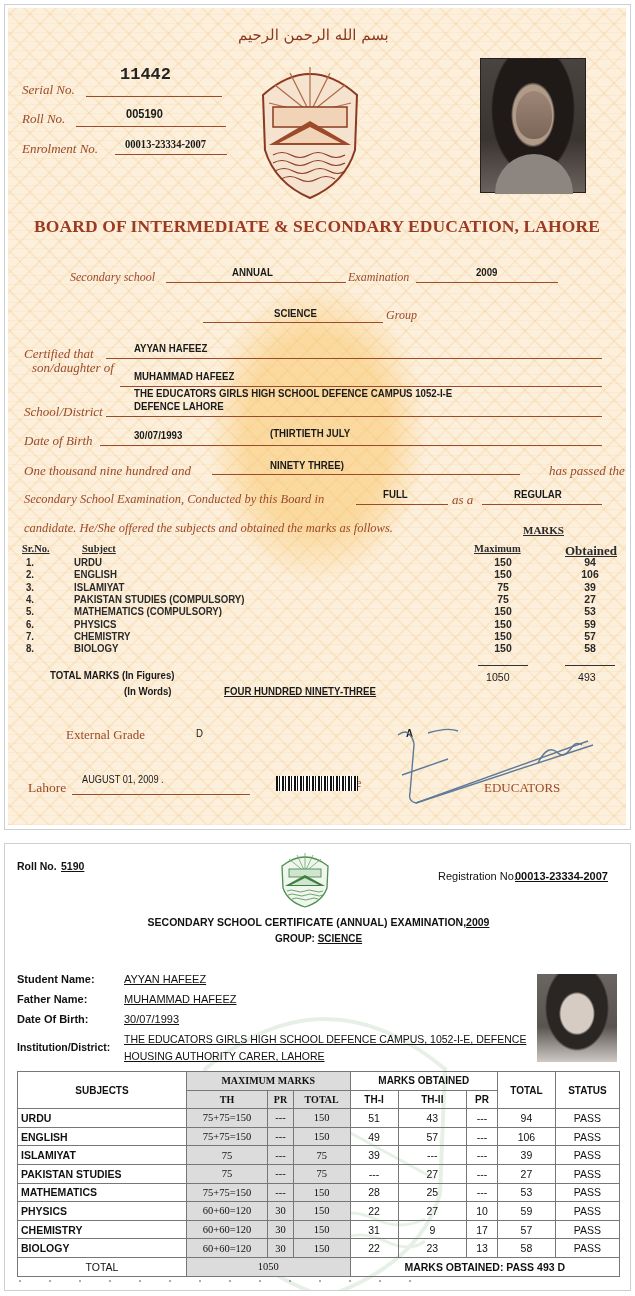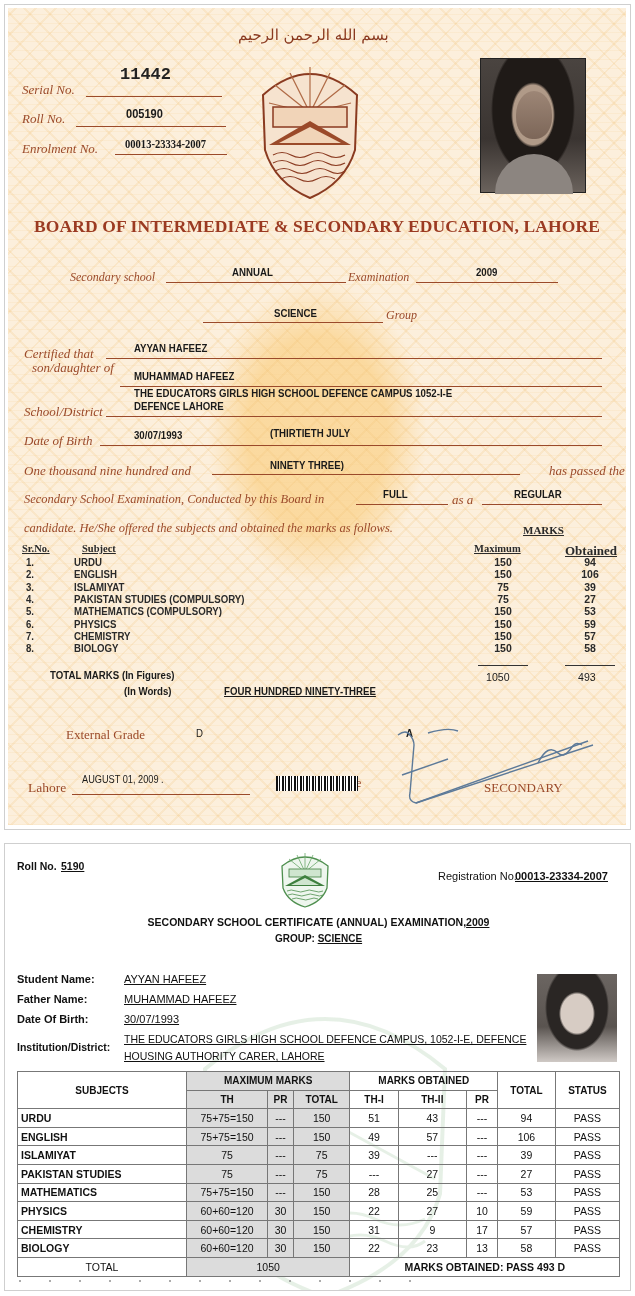--- a/index.html
+++ b/index.html
@@ -77,21 +77,21 @@
       linear-gradient(180deg, #6b6561 0%, #5a5450 60%, #cfc9c5 100%);
   }
   table.results {
     position: absolute; left: 12px; top: 528px; width: 603px;
     border-collapse: collapse; table-layout: fixed; font-size: 10.5px;
   }
   .card table.results { top: 528px; }
   table.results td, table.results th { border: 1px solid #777; height: 18.6px; text-align: center; padding: 0 2px; }
   table.results th { font-weight: bold; font-size: 10px; }
   table.results td.subj { text-align: left; font-weight: bold; padding-left: 3px; }
-  table.results .shade { background: #dcdcdc; }
+  table.results .shade { background: #dcdcdc; font-family: Liberation Serif, serif; }
   table.results th.shade { background: #dcdcdc; }
   .footer-line { position: absolute; left: 14px; top: 436px; width: 420px; height: 2px;
     background: repeating-linear-gradient(90deg, #888 0 2px, transparent 2px 30px); opacity: 0.7; }
 </style>
 </head>
 <body>
 
 <div class="cert-frame"></div>
 <div class="cert">
 
@@ -260,21 +260,21 @@
 
   <svg class="signature" viewBox="0 0 210 100">
     <g fill="none" stroke="#5d7a99" stroke-width="1.4">
       <path d="M10 12 q8 -6 12 0 q4 5 4 10 L22 70 q-2 8 6 10 L200 18"></path>
       <path d="M28 80 L205 22"></path>
       <path d="M14 52 L60 36"></path>
       <path d="M40 10 Q60 4 70 8"></path>
       <path d="M150 40 q10 -20 20 -10 q6 6 14 -6 q4 -6 10 -2"></path>
     </g>
   </svg>
-  <div class="serif-lbl" style="left:476px;top:772px;font-size:13px;">SECONDARY</div>
+  <div class="serif-lbl" style="left:476px;top:772px;font-size:13px;">EDUCATORS</div>
 </div>
 
 <div class="card">
 
   <svg class="wm" viewBox="0 0 260 320">
     <path d="M10 90 Q130 -10 250 90 L245 215 Q225 285 130 318 Q35 285 15 215 Z" fill="none" stroke="#3b8a3b" stroke-width="4"></path>
     <g stroke="#3b8a3b" stroke-width="3" fill="none">
       <path d="M30 240 q25 -12 50 0 t50 0 t50 0 t50 0"></path>
       <path d="M40 262 q25 -12 50 0 t50 0 t50 0 t40 0"></path>
       <path d="M130 140 L20 200 M130 140 L240 200"></path>

